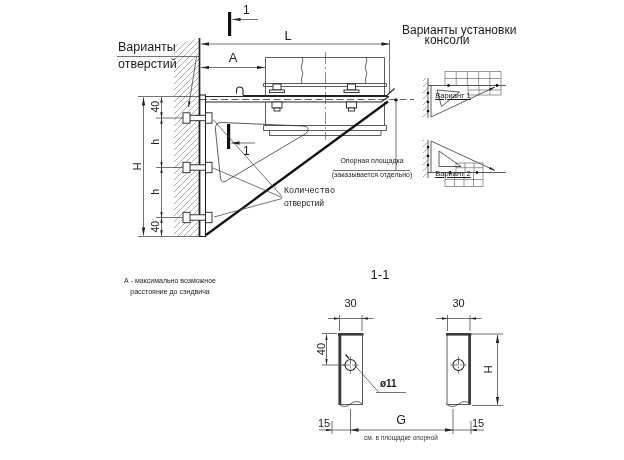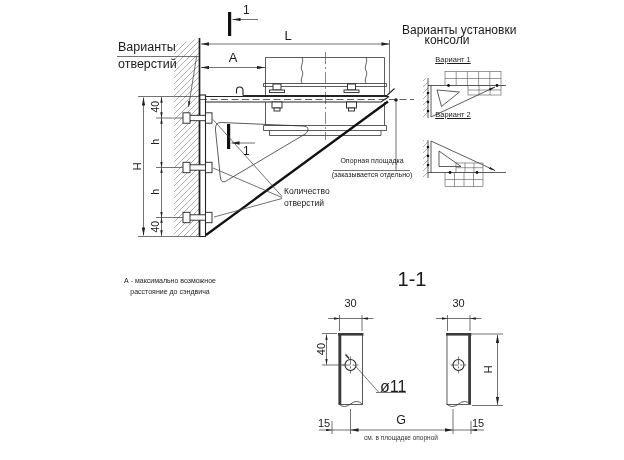--- a/index.html
+++ b/index.html
@@ -2,21 +2,21 @@
 <html><head>
 <meta charset="utf-8">
 <style>
   html,body{margin:0;padding:0;background:#fff;}
   #stage{position:relative;width:624px;height:460px;background:#ffffff;overflow:hidden;
          font-family:"Liberation Sans",sans-serif;}
   #stage svg{position:absolute;left:0;top:0;}
   .lbl{position:absolute;color:#1a1a1a;white-space:nowrap;line-height:1.1;}
   .ctr{text-align:center;}
   .rot{transform:rotate(-90deg);display:inline-block;}
-  .und{text-decoration:underline;}
+  .und{text-decoration:underline;margin-top:36px;}
   
   .tn{stroke:#333;stroke-width:.8;fill:none;}
   .md{stroke:#222;stroke-width:1.1;fill:none;}
   .tk{stroke:#222;stroke-width:1.7;fill:none;}
   .dim{stroke:#444;stroke-width:.75;fill:none;}
   .dash{stroke:#444;stroke-width:.85;stroke-dasharray:7,3.5;fill:none;}
   .cl{stroke:#555;stroke-width:.7;stroke-dasharray:12,3,2,3;fill:none;}
   .bolt{fill:#fff;stroke:#222;stroke-width:.9;}
   .thick2{stroke:#3a3a3a;stroke-width:2.6;fill:none;}
   .vsm{stroke:#333;stroke-width:.8;fill:none;}
@@ -242,41 +242,41 @@
 
 <span class="lbl ctr" style="left:281px;top:29px;width:14px;font-size:13px;">L</span>
 <span class="lbl ctr" style="left:226px;top:51px;width:14px;font-size:13px;">A</span>
 
 <span class="lbl" style="left:243px;top:4px;font-size:12px;">1</span>
 <span class="lbl" style="left:243px;top:145px;font-size:12px;">1</span>
 
 <span class="lbl ctr" style="left:402px;top:24px;width:90px;font-size:12px;">Варианты установки</span>
 <span class="lbl ctr" style="left:402px;top:34px;width:90px;font-size:12px;">консоли</span>
 <span class="lbl ctr und" style="left:418px;top:56px;width:70px;font-size:7.5px;">Вариант 1</span>
-<span class="lbl ctr und" style="left:418px;top:111px;width:70px;font-size:7.5px;">Вариант 2</span>
+<span class="lbl ctr und" style="left:418px;top:134px;width:70px;font-size:7.5px;">Вариант 2</span>
 
 <span class="lbl ctr" style="left:332px;top:157px;width:80px;font-size:7px;">Опорная площадка</span>
 <span class="lbl ctr" style="left:330px;top:171px;width:84px;font-size:7px;">(заказывается отдельно)</span>
 
-<span class="lbl" style="left:284px;top:187px;font-size:8.5px;">Количество</span>
+<span class="lbl" style="left:284px;top:187px;font-size:8.5px;font-family:Liberation Mono, monospace;">Количество</span>
 <span class="lbl" style="left:284px;top:199px;font-size:8.5px;">отверстий</span>
 
 <span class="lbl ctr" style="left:110px;top:277px;width:120px;font-size:7px;">А - максимально возможное</span>
 <span class="lbl ctr" style="left:110px;top:288px;width:120px;font-size:7px;">расстояние до сэндвича</span>
 
 <span class="lbl ctr rot" style="left:145px;top:101px;width:22px;font-size:10.5px;">40</span>
 <span class="lbl ctr rot" style="left:147px;top:136px;width:18px;font-size:10.5px;">h</span>
 <span class="lbl ctr rot" style="left:125px;top:160px;width:24px;font-size:11.5px;">H</span>
 <span class="lbl ctr rot" style="left:147px;top:186px;width:18px;font-size:10.5px;">h</span>
 <span class="lbl ctr rot" style="left:145px;top:221px;width:22px;font-size:10.5px;">40</span>
 
-<span class="lbl ctr" style="left:392px;top:268px;width:40px;font-size:20px;">1-1</span>
+<span class="lbl ctr" style="left:360px;top:268px;width:40px;font-size:13px;">1-1</span>
 <span class="lbl ctr" style="left:339px;top:297px;width:23px;font-size:11px;">30</span>
 <span class="lbl ctr" style="left:447px;top:297px;width:23px;font-size:11px;">30</span>
 <span class="lbl ctr rot" style="left:309px;top:343px;width:24px;font-size:11px;">40</span>
-<span class="lbl" style="left:380px;top:378px;font-size:16px;">ø11</span>
+<span class="lbl" style="left:380px;top:378px;font-size:10px;font-weight:bold;">ø11</span>
 <span class="lbl ctr rot" style="left:477px;top:363px;width:22px;font-size:11.5px;">H</span>
 <span class="lbl ctr" style="left:313px;top:417px;width:22px;font-size:11px;">15</span>
 <span class="lbl ctr" style="left:389px;top:414px;width:24px;font-size:12.5px;">G</span>
 <span class="lbl ctr" style="left:467px;top:417px;width:22px;font-size:11px;">15</span>
 <span class="lbl ctr" style="left:331px;top:434px;width:140px;font-size:6.5px;color:#333;">см. в площадке опорной</span>
 
 </div>
 
 </body></html>

